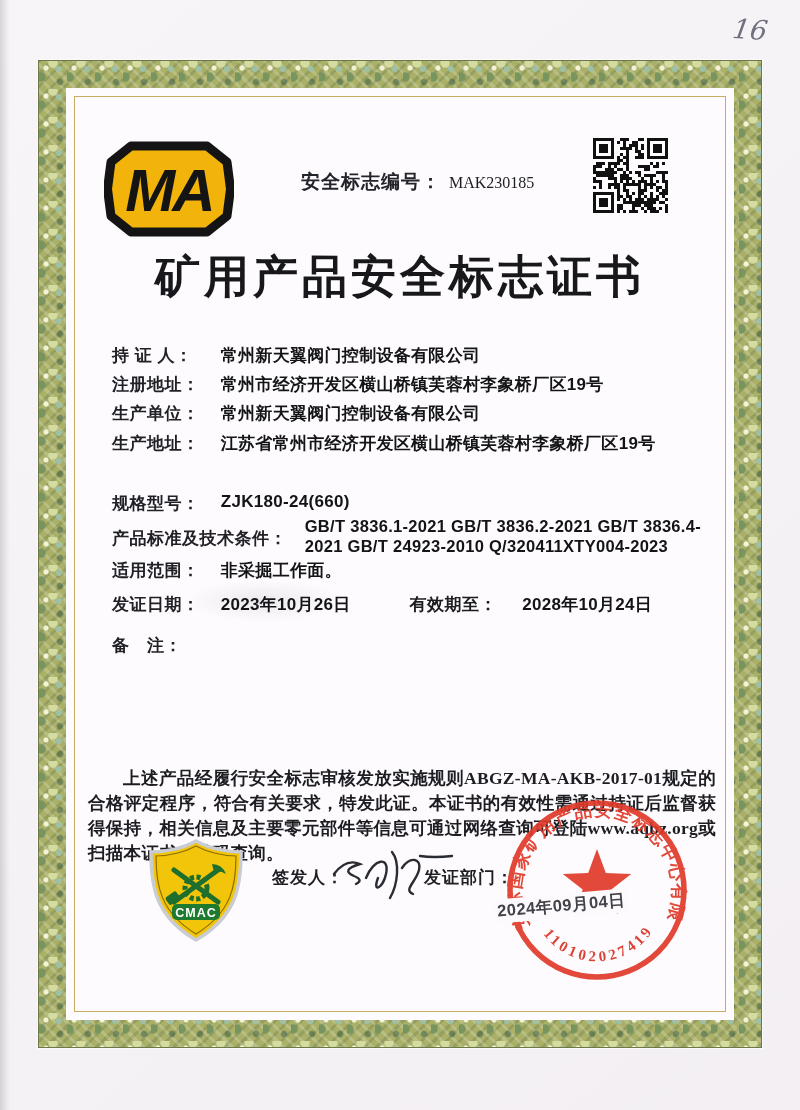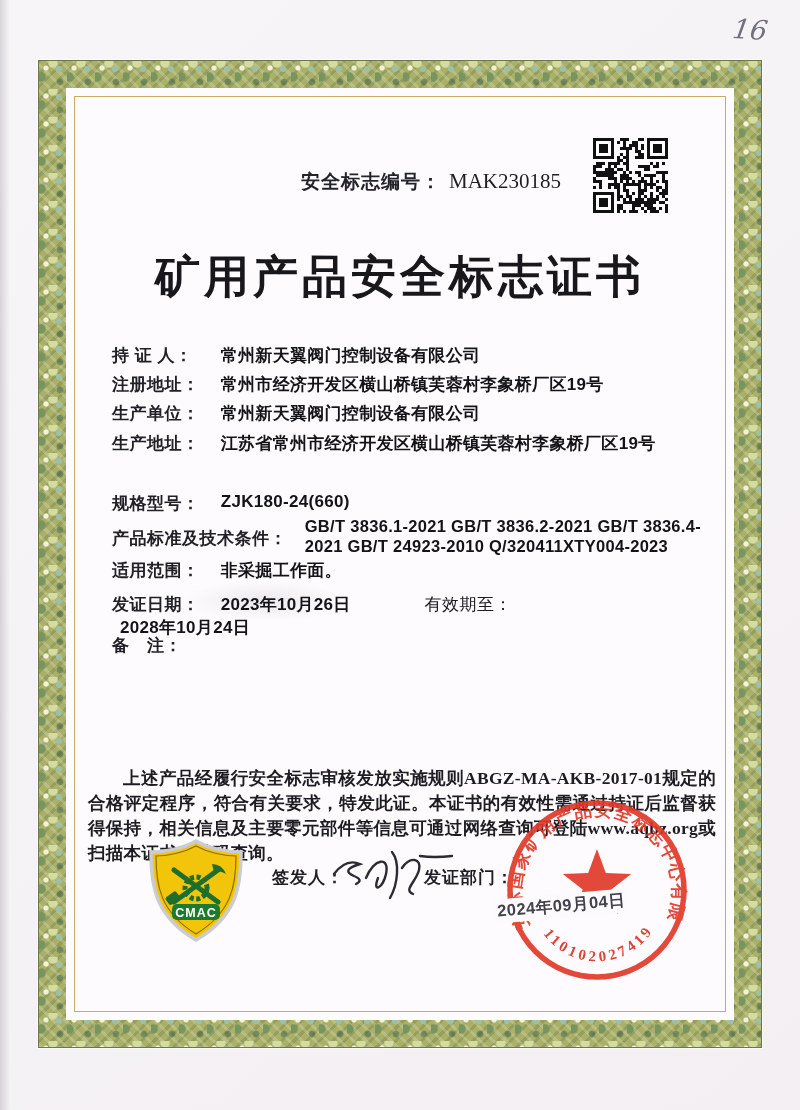--- a/index.html
+++ b/index.html
@@ -46,39 +46,39 @@
     content:"";position:absolute;inset:8px;border:1px solid #c9ab61;
   }
   .smudge{
     position:absolute;left:183px;top:580px;width:160px;height:42px;
     background:radial-gradient(ellipse at center, rgba(140,140,155,.16), transparent 70%);
   }
   
   .ma-logo{position:absolute;left:104px;top:140px;}
   .mark-line{position:absolute;left:301px;top:169px;white-space:nowrap;}
   .mark-label{font-size:19px;font-weight:bold;color:#23232a;letter-spacing:1px;}
-  .mark-value{font-family:"Liberation Serif", serif;font-size:21px;color:#1d1d24;margin-left:8px;}
+  .mark-value{font-family:"Liberation Serif", serif;font-size:16px;color:#1d1d24;margin-left:8px;}
   .qr{position:absolute;left:593px;top:138px;width:75px;height:75px;}
   .title{
     position:absolute;left:0;right:0;top:247px;text-align:center;
     font-family:"Liberation Serif", serif;font-weight:bold;
     font-size:45px;color:#17171c;letter-spacing:4px;
   }
   
   .row{position:absolute;left:112px;width:600px;font-size:17px;color:#1b1b20;}
   .f-label{display:inline-block;width:96px;font-weight:bold;color:#202026;vertical-align:top;letter-spacing:.5px;}
   .f-value{display:inline-block;font-weight:bold;color:#141418;margin-left:8px;vertical-align:top;letter-spacing:.3px;}
   .r0{top:344px}.r1{top:373px}.r2{top:402px}.r3{top:432px}.r4{top:462px}.r5{top:492px}
   .row-std{top:516px}
   .row-std .f-label{width:180px;padding-top:11px;}
   .row-std .f-value{width:402px;font-size:16.5px;line-height:20px;}
   .r7{top:559px}
   .r8{top:593px}
   .r8 .f-value{width:180px;}
-  .r8 .f-label2{display:inline-block;width:100px;font-weight:normal;margin-left:19px;letter-spacing:.5px;}
+  .r8 .f-label2{display:inline-block;width:100px;font-weight:bold;margin-left:4px;letter-spacing:.5px;}
   .r9{top:634px}
   
   .statement{
     position:absolute;left:88px;top:766px;width:628px;
     font-family:"Liberation Serif", serif;font-weight:bold;
     font-size:17.5px;line-height:25px;color:#1c1c22;
     text-indent:2em;text-align:justify;letter-spacing:.3px;
   }
   
   .cmac{position:absolute;left:146px;top:838px;}
@@ -102,20 +102,26 @@
 
 <div class="sheet">
   <div class="scan-edge"></div>
   <div class="hand16">16</div>
 
   <div class="frame">
     <div class="frame-inner"></div>
   </div>
   <div class="smudge"></div>
 
+  <div class="ma-logo">
+    <svg width="130" height="98" viewBox="0 0 130 98">
+      <polygon points="27,6 103,6 123,22 126.5,49 123,76 103,92 27,92 7,76 3.5,49 7,22" fill="#f2b40a" stroke="#141414" stroke-width="9" stroke-linejoin="round"></polygon>
+      <text x="65" y="71" text-anchor="middle" font-size="60" font-weight="bold" font-style="italic" font-family="Liberation Sans, sans-serif" fill="#141414" letter-spacing="-3">MA</text>
+    </svg>
+  </div>
 
   <div class="mark-line">
     <span class="mark-label">安全标志编号：</span><span class="mark-value">MAK230185</span>
   </div>
 
   <div class="qr"><svg width="75" height="75" viewBox="0 0 75 75" fill="#111">
         <rect x="27" y="0" width="3" height="3"></rect>
         <rect x="30" y="0" width="3" height="3"></rect>
         <rect x="33" y="0" width="3" height="3"></rect>
         <rect x="45" y="0" width="3" height="3"></rect>

